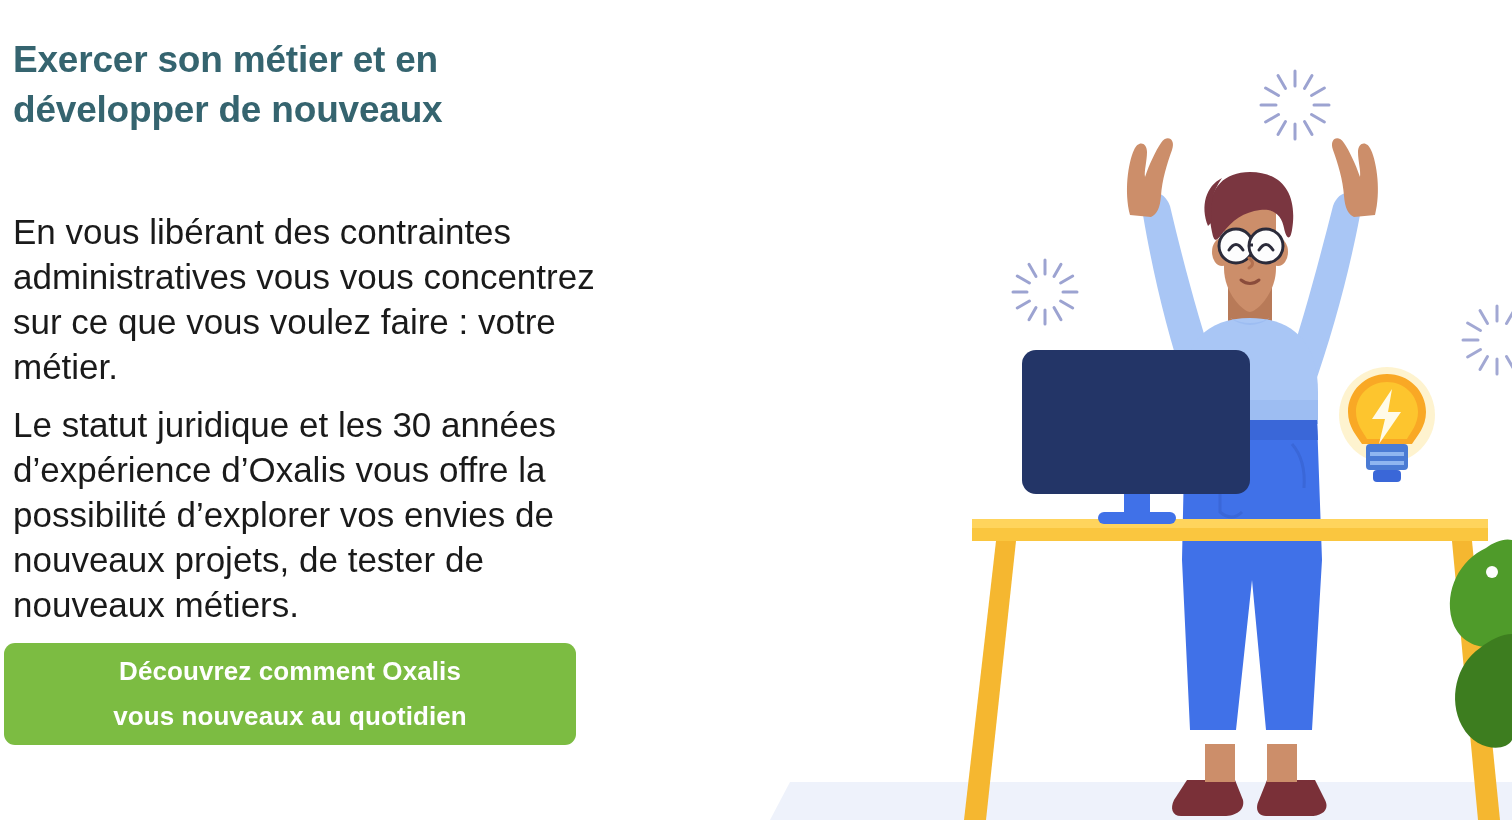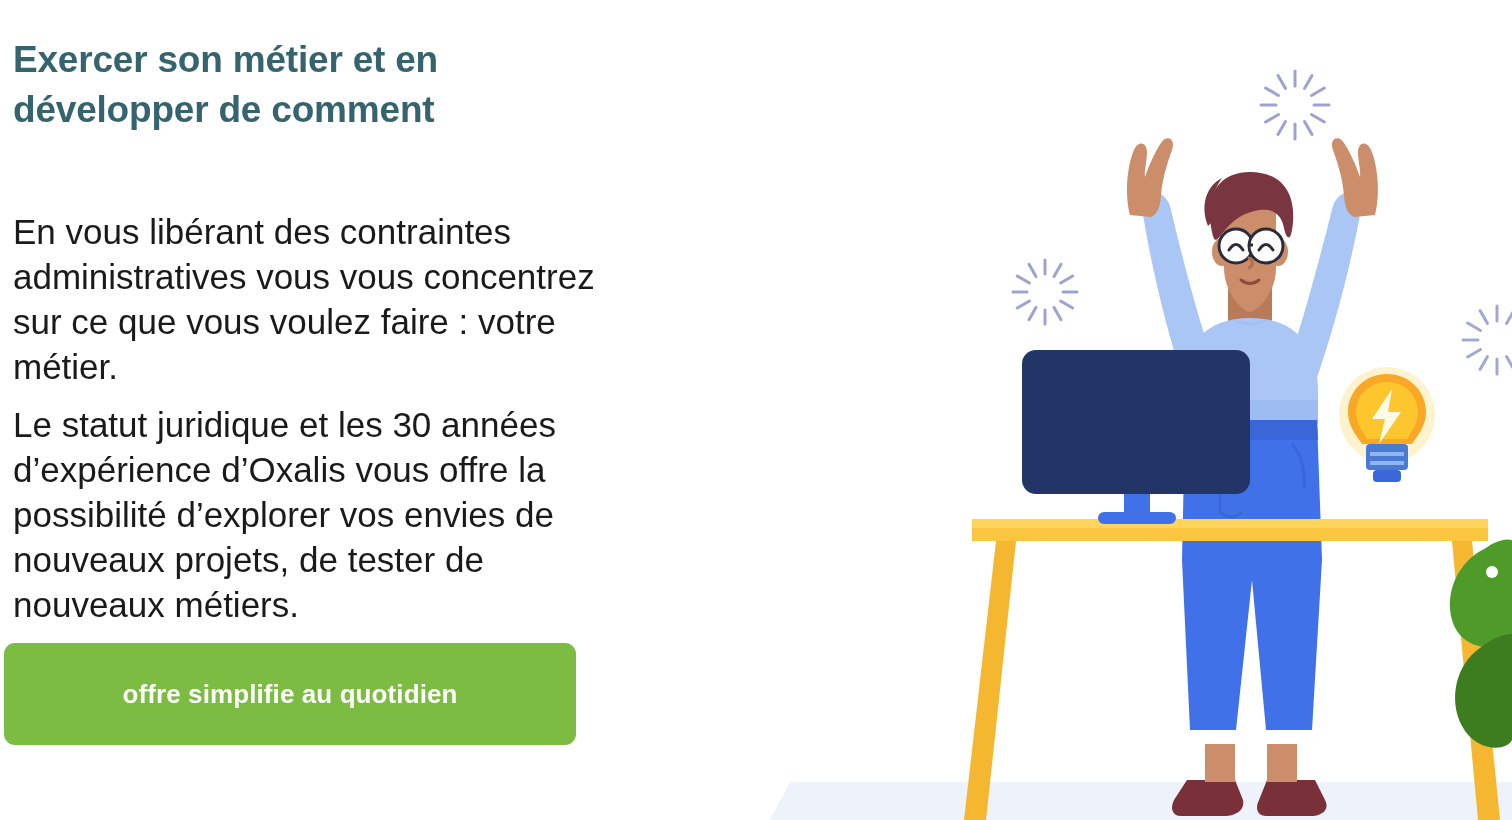--- a/index.html
+++ b/index.html
@@ -45,29 +45,30 @@
 </style>
 </head>
 <body>
 
 <div class="slide">
 
   <div class="text-col">
 
     <h1 class="headline">
       <span class="ln">Exercer son métier et en</span>
-      <span class="ln">développer de comment</span>
+      <span class="ln">développer de nouveaux</span>
     </h1>
 
     <p class="para" id="para-1">En vous libérant des contraintes administratives vous vous concentrez sur ce que vous voulez faire : votre métier.</p>
 
     <p class="para" id="para-2">Le statut juridique et les 30 années d’expérience d’Oxalis vous offre la possibilité d’explorer vos envies de nouveaux projets, de tester de nouveaux métiers.</p>
 
     <button class="cta">
-      <span class="cta-ln">offre simplifie au quotidien</span>
+      <span class="cta-ln">Découvrez comment Oxalis</span>
+      <span class="cta-ln">vous nouveaux au quotidien</span>
     </button>
 
   </div>
 
   <div class="illus">
     <svg viewBox="0 0 812 820" xmlns="http://www.w3.org/2000/svg" aria-hidden="true">
 
       <g>
         <path d="M90 782 L812 782 L812 820 L70 820 Z" fill="#eef2fb"></path>
       </g>

